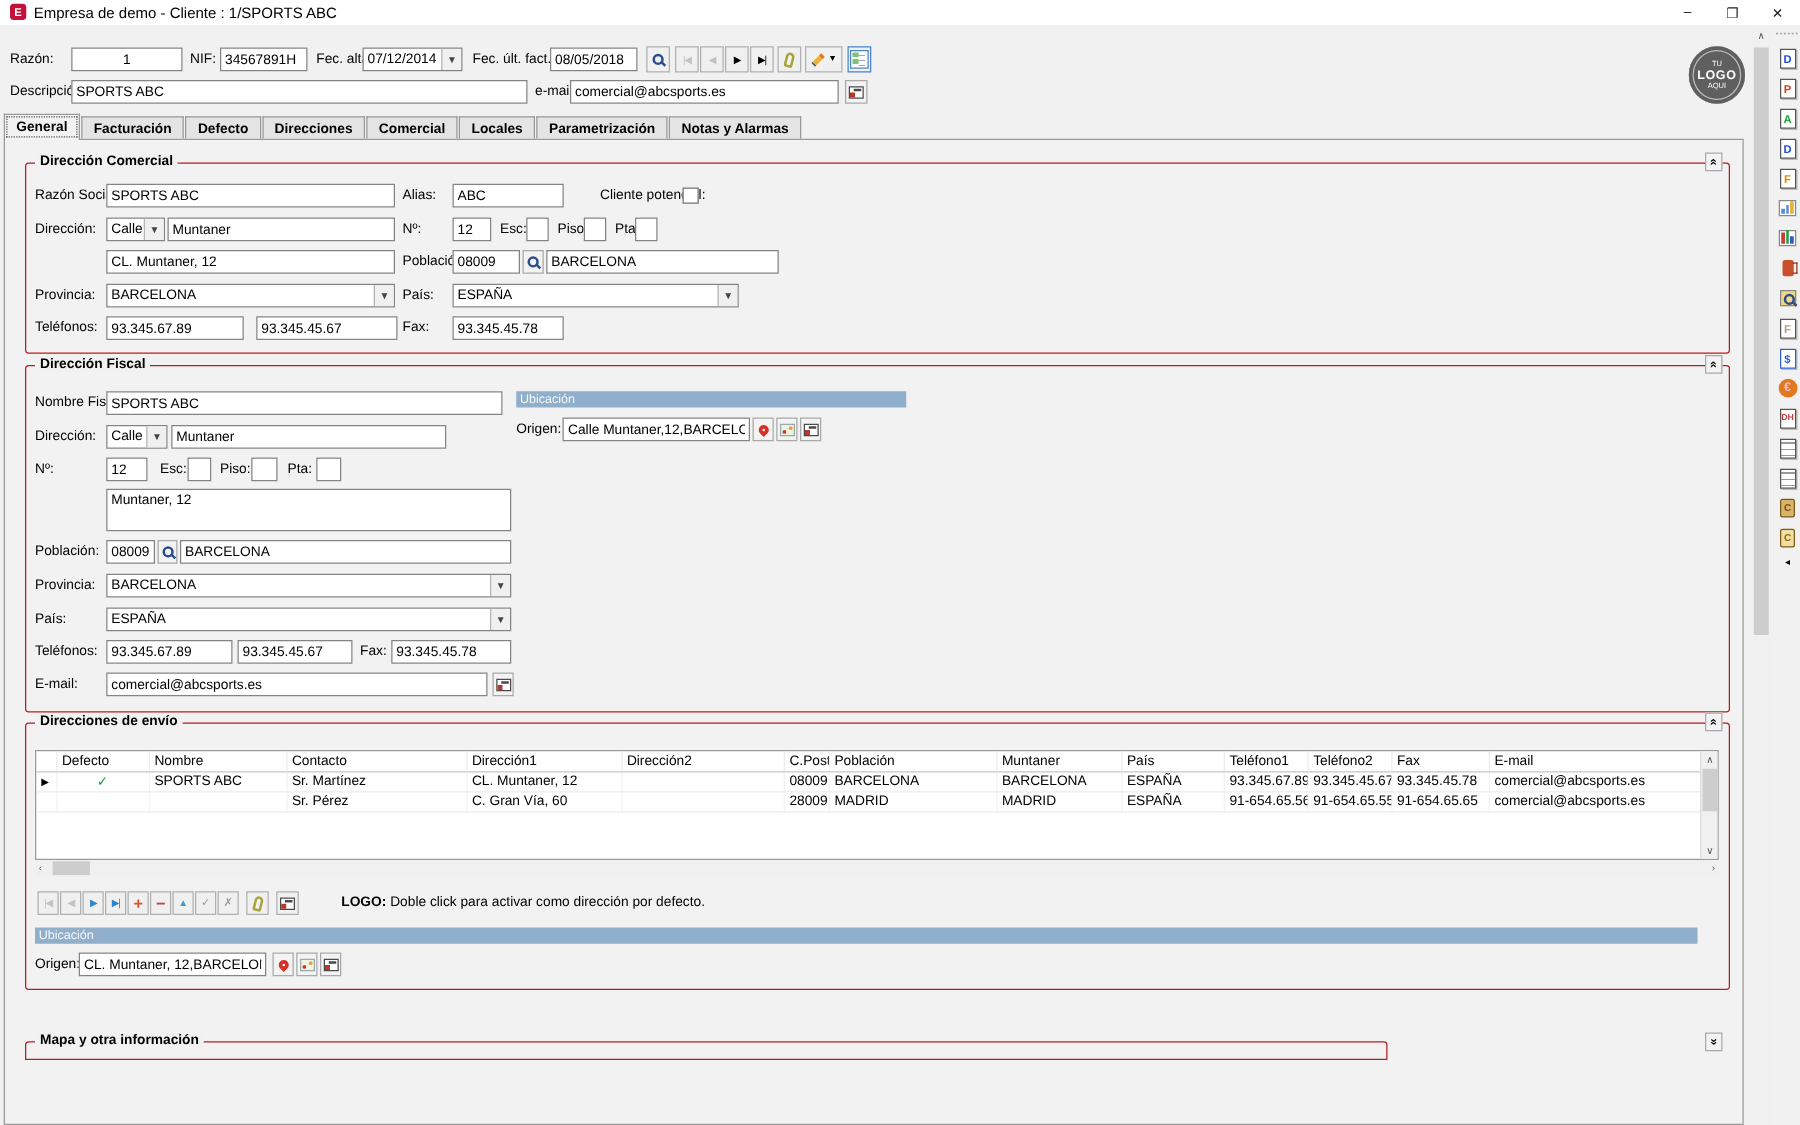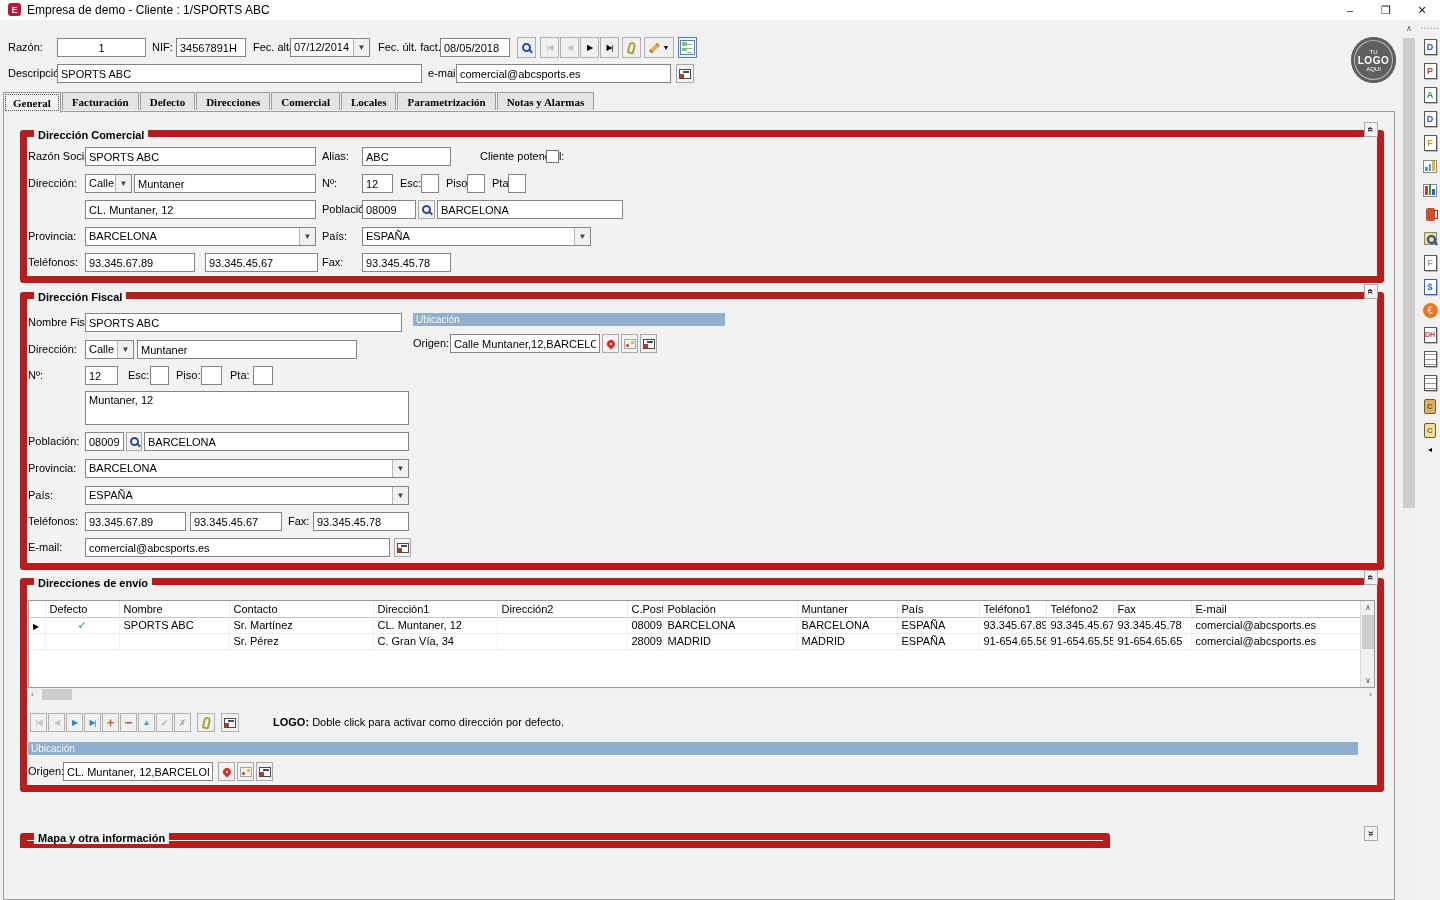--- a/index.html
+++ b/index.html
@@ -13,21 +13,21 @@
   .win-btns { position:absolute; right:0; top:0; height:20px; display:flex; }
   .win-btn { width:36px; height:20px; display:flex; align-items:center; justify-content:center; font-size:11px; color:#222; }
 
   
   .lbl { position:absolute; height:19px; line-height:19px; white-space:nowrap; }
   .inp { position:absolute; height:19px; border:1px solid #848484; background:#fff; font-family:inherit; font-size:11px; padding:0 3px; color:#000; }
   .cmb { position:absolute; height:19px; border:1px solid #848484; background:#fff; line-height:17px; padding:0 3px; overflow:hidden; white-space:nowrap; }
   .cmb .arr { position:absolute; right:0; top:0; width:16px; height:17px; background:#f0f0f0; border-left:1px solid #b5b5b5; display:flex; align-items:center; justify-content:center; font-size:8px; color:#444; }
   .sqbtn { position:absolute; width:18px; height:19px; background:#f3f3f3; border:1px solid #a9a9a9; display:flex; align-items:center; justify-content:center; }
   .chk { position:absolute; width:13px; height:13px; border:1px solid #707070; background:#fff; }
-  .grp { position:absolute; border:7px solid #b91c1c; border-radius:3px; }
+  .grp { position:absolute; border:1px solid #b91c1c; border-radius:3px; }
   .grp-title { position:absolute; top:-8px; left:7px; background:#f1f1f1; padding:0 4px; font-weight:bold; }
   .collapse { position:absolute; width:14px; height:15px; border:1px solid #a9a9a9; background:#f3f3f3; display:flex; align-items:center; justify-content:center; }
   .collapse span { font-weight:bold; font-size:10px; display:inline-block; }
   .chev-up { transform:rotate(90deg); }
   .chev-down { transform:rotate(-90deg); }
 
   .ubar { position:absolute; height:13px; background:#8fafcd; color:#f8f8f2; font-size:10px; line-height:13px; padding-left:3px; }
 
   
   .mag { width:9px; height:9px; border:2px solid #2b4d8c; border-radius:50%; position:relative; }
@@ -45,21 +45,21 @@
   .grid-ic { width:15px; height:15px; border:1px solid #4a84c8; background:#fff; position:relative; }
   .grid-ic::before { content:""; position:absolute; left:1px; top:1px; width:5px; height:11px; background:linear-gradient(#7cc576 33%, #fff 33%, #fff 50%, #7cc576 50%, #7cc576 83%, #fff 83%); }
   .grid-ic::after { content:""; position:absolute; right:2px; top:3px; width:5px; height:9px; background:repeating-linear-gradient(#9ab 0 1px, #fff 1px 4px); }
 
   
   .tbtn { position:absolute; width:19px; height:21px; top:37px; background:#f0f0f0; border:1px solid #b0b0b0; display:flex; align-items:center; justify-content:center; font-size:8px; }
   .tri { font-size:8px; letter-spacing:-1px; }
   .dis { color:#c3c3c3; }
 
   
-  .tabs { position:absolute; left:3px; top:92px; height:19px; display:flex; align-items:flex-start;font-family:Liberation Serif, serif; }
+  .tabs { position:absolute; left:3px; top:92px; height:19px; display:flex; align-items:center; }
   .tab { height:18px; padding:0 9px; border:1px solid #9a9a9a; border-bottom:none; background:#e4e4e4; font-weight:bold; line-height:18px; margin-right:1px; }
   .tab.active { height:21px; line-height:21px; background:#f2f2f2; outline:1px dotted #555; outline-offset:-3px; position:relative; z-index:2; }
   .tabpage { position:absolute; left:3px; top:111px; width:1392px; height:789px; border:1px solid #9a9a9a; background:#f2f2f2; }
 
   
   .tbl-wrap { position:absolute; left:28px; top:600px; width:1347px; height:88px; border:1px solid #9a9a9a; background:#fff; overflow:hidden; }
   table { border-collapse:collapse; table-layout:fixed; width:1333px; font-size:11px; }
   th { font-weight:normal; text-align:left; padding:1px 4px; height:16px; border-bottom:1px solid #c6c6c6; border-right:1px solid #ececec; overflow:hidden; white-space:nowrap; }
   td { padding:1px 4px; height:16px; border-bottom:1px solid #ececec; border-right:1px solid #f2f2f2; overflow:hidden; white-space:nowrap; }
   .vscroll { position:absolute; right:0; top:0; width:14px; height:100%; background:#f0f0f0; border-left:1px solid #dcdcdc; }
@@ -348,21 +348,21 @@
       <td>93.345.67.89</td>
       <td>93.345.45.67</td>
       <td>93.345.45.78</td>
       <td>comercial@abcsports.es</td>
     </tr>
     <tr>
       <td></td>
       <td></td>
       <td></td>
       <td>Sr. Pérez</td>
-      <td>C. Gran Vía, 34</td>
+      <td>C. Gran Vía, 60</td>
       <td></td>
       <td>28009</td>
       <td>MADRID</td>
       <td>MADRID</td>
       <td>ESPAÑA</td>
       <td>91-654.65.56</td>
       <td>91-654.65.55</td>
       <td>91-654.65.65</td>
       <td>comercial@abcsports.es</td>
     </tr>

